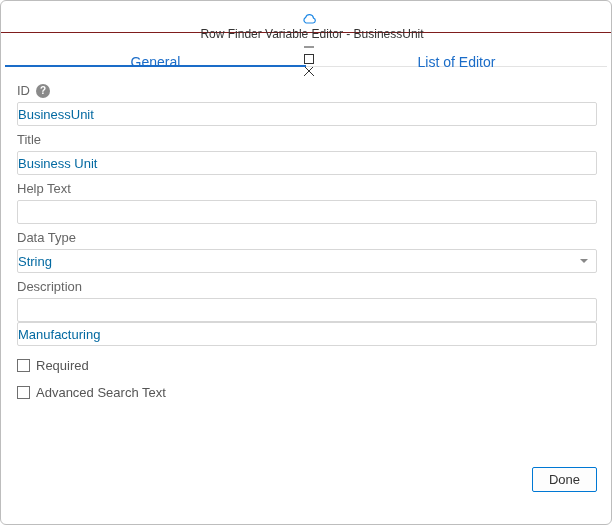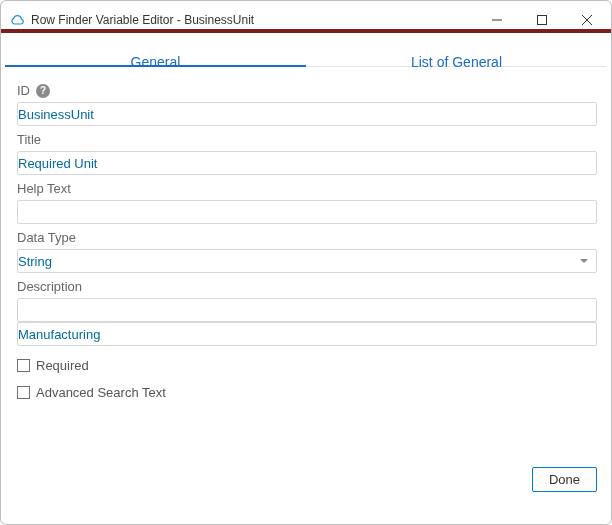--- a/index.html
+++ b/index.html
@@ -15,22 +15,23 @@
     border-radius: 6px;
     display: flex;
     flex-direction: column;
     overflow: hidden;
   }
   .title-bar {
     height: 32px;
     display: flex;
     align-items: center;
     padding: 10px 2px 0 8px;
-    border-bottom: 4px solid #7f1d1d;
+    border-bottom: 1px solid #7f1d1d;
     flex-shrink: 0;
+    flex-direction: column;
   }
   .title-bar .app-icon {
     width: 16px; height: 16px; flex-shrink: 0;
   }
   .title-bar .title-text {
     margin-left: 6px;
     font-size: 12px;
     color: #333;
     flex: 1;
   }
@@ -161,36 +162,36 @@
   </button>
   <button class="win-btn" aria-label="close">
     <svg width="10" height="10" viewBox="0 0 10 10">
         <path d="M0 0l10 10M10 0L0 10" stroke="#333" stroke-width="1"></path>
       </svg>
   </button>
 </div>
 
 <div class="tabs">
   <div class="tab active">General</div>
-  <div class="tab">List of General</div>
+  <div class="tab">List of Editor</div>
 </div>
 
 <div class="form-area">
 
   <div class="field-label">
     <span>ID</span>
     <span class="help-badge">?</span>
   </div>
   <div class="fld">
     <span>BusinessUnit</span>
   </div>
 
   <div class="field-label">Title</div>
   <div class="fld">
-    <span>Required Unit</span>
+    <span>Business Unit</span>
   </div>
 
   <div class="field-label">Help Text</div>
   <div class="fld">
     <span></span>
   </div>
 
   <div class="field-label">Data Type</div>
   <div class="fld select">
     <span>String</span>

